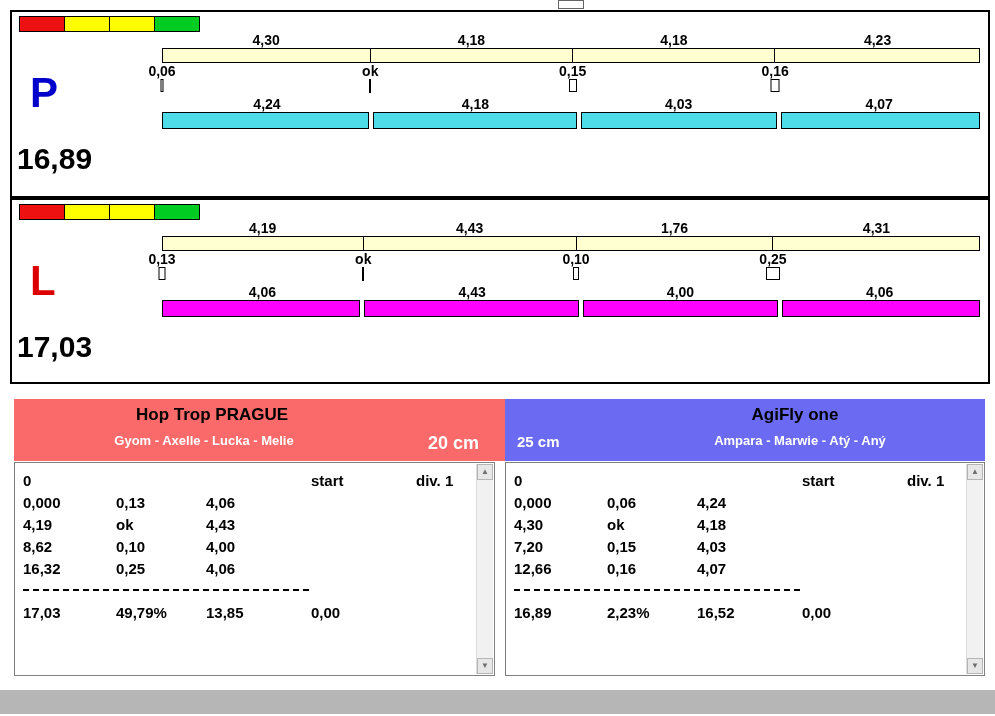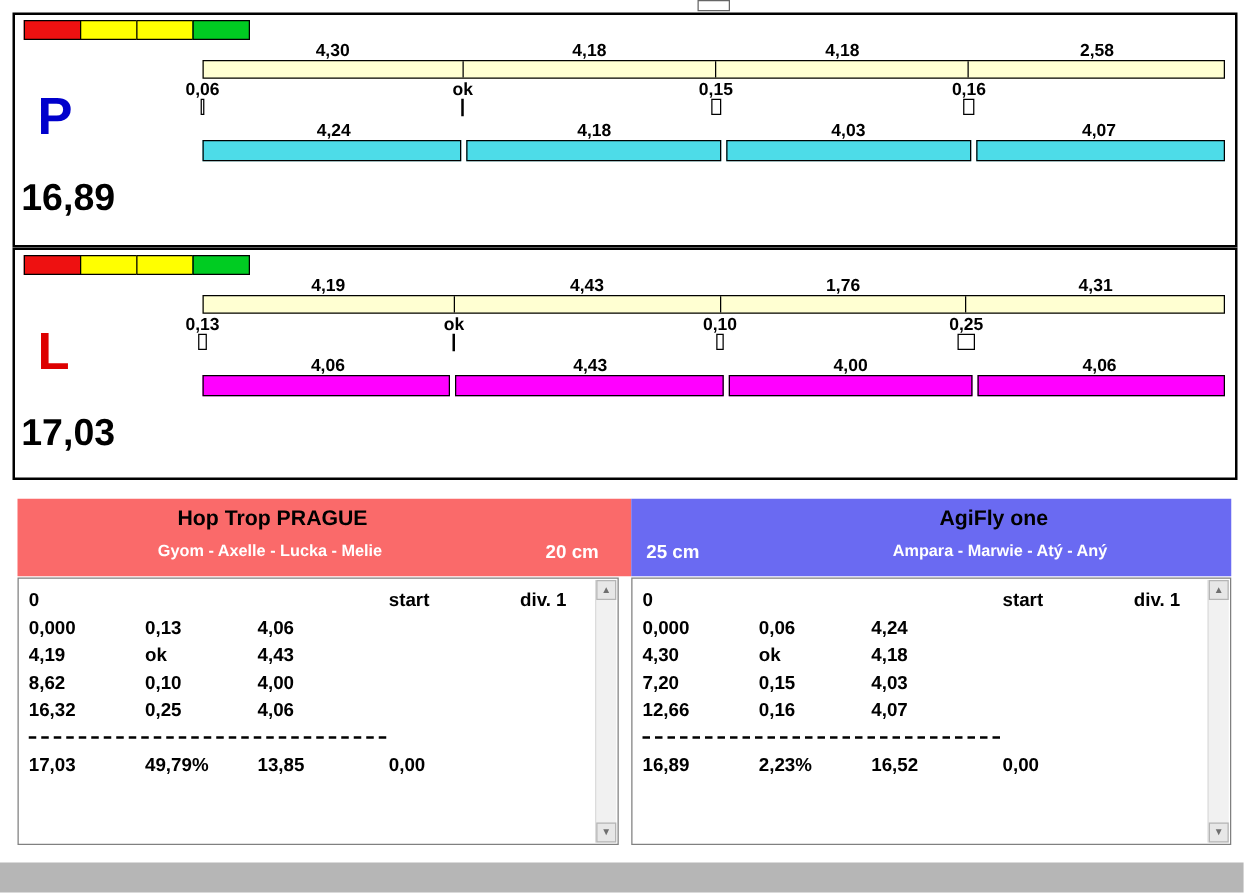--- a/index.html
+++ b/index.html
@@ -36,28 +36,28 @@
   .bottom-bar { display:flex; height:17px; gap:4px; }
   .bottom-bar .seg { flex-basis:0; flex-grow:1; border:1px solid #000; }
 
   .lane-letter { position:absolute; left:18px; top:60px; font-size:42px; font-weight:bold; line-height:1; }
   .lane-total { position:absolute; left:5px; top:130px; font-size:30px; font-weight:bold; color:#000; }
 
   
   .bottom { position:absolute; left:14px; top:399px; width:971px; }
   .headers { position:relative; display:flex; height:62px; }
   .hdr { position:relative; height:62px; }
-  .hdr.left { width:491px;padding-left:12px; }
+  .hdr.left { width:491px; }
   .hdr.right { width:480px; }
   .name-row { height:31px; display:flex; align-items:center; justify-content:center; font-size:17px; font-weight:bold; color:#000; }
   .hdr.left .name-row { padding-right:95px; }
   .hdr.right .name-row { padding-left:100px; }
   .sub-row { position:relative; height:31px; color:#fff; font-weight:bold; }
   .hdr.left .members { position:absolute; left:0; width:380px; top:3px; text-align:center; font-size:13px; }
-  .hdr.left .cm { position:absolute; right:26px; top:3px; font-size:15px; }
+  .hdr.left .cm { position:absolute; right:26px; top:3px; font-size:18px; }
   .hdr.right .cm { position:absolute; left:12px; top:3px; font-size:15px; }
   .hdr.right .members { position:absolute; left:110px; width:370px; top:3px; text-align:center; font-size:13px; }
   .timestamp-box { position:absolute; left:389px; top:0; width:204px; height:33px; background:#fff; border:1px solid #000; display:flex; align-items:center; justify-content:center; font-size:17px; color:#000; z-index:4; }
 
   .tables { display:flex; gap:10px; margin-top:1px; }
   .ttable { position:relative; width:481px; height:214px; background:#fff; border:1px solid #808080; padding:6px 24px 0 8px; font-size:15px; font-weight:bold; color:#000; }
   .ttable.right { width:480px; }
   .trow { display:grid; grid-template-columns:93px 90px 105px 105px 1fr; height:22px; align-items:center; }
   .dashrow { height:22px; display:flex; align-items:center; }
   .dash { width:286px; border-top:2px dashed #000; }
@@ -80,21 +80,21 @@
       <span class="ind" style="background: rgb(238, 17, 17);"></span>
       <span class="ind" style="background: rgb(255, 255, 0);"></span>
       <span class="ind" style="background: rgb(255, 255, 0);"></span>
       <span class="ind" style="background: rgb(0, 204, 34);"></span>
     </div>
     <div class="graph">
       <div class="seg-labels top-labels">
         <span style="flex-grow: 4.3;">4,30</span>
         <span style="flex-grow: 4.18;">4,18</span>
         <span style="flex-grow: 4.18;">4,18</span>
-        <span style="flex-grow: 4.23;">2,58</span>
+        <span style="flex-grow: 4.23;">4,23</span>
       </div>
       <div class="top-bar">
         <span class="seg" style="flex-grow: 4.3;"></span>
         <span class="seg" style="flex-grow: 4.18;"></span>
         <span class="seg" style="flex-grow: 4.18;"></span>
         <span class="seg" style="flex-grow: 4.23;"></span>
       </div>
       <div class="fault-row">
         <span style="left: 0%;">0,06</span>
         <span style="left: 25.4589%;">ok</span>

